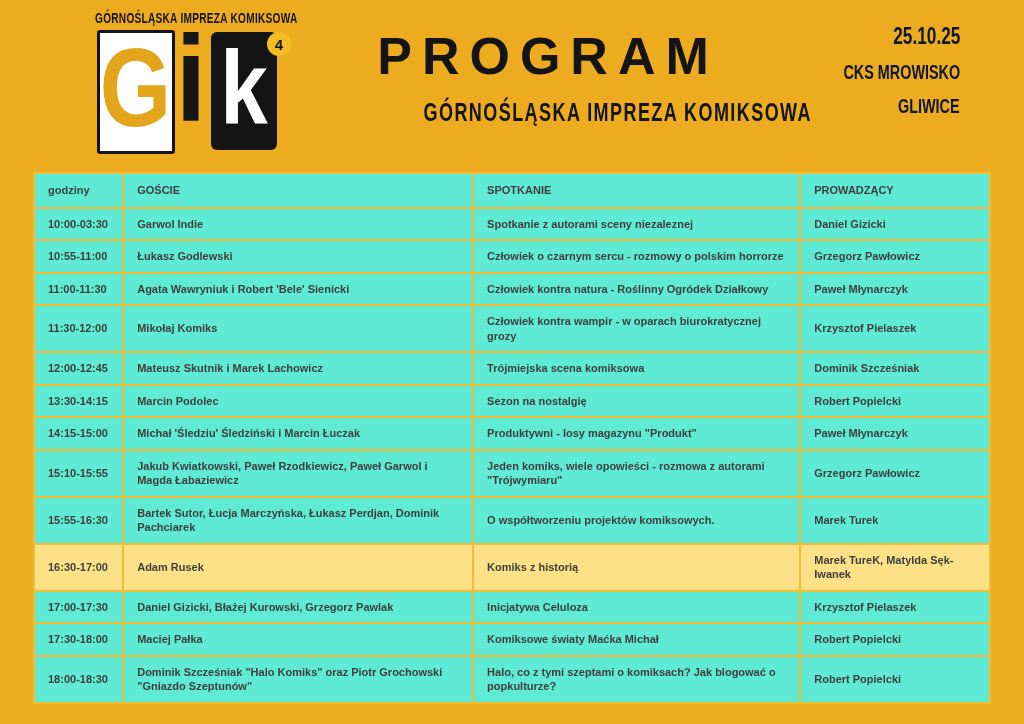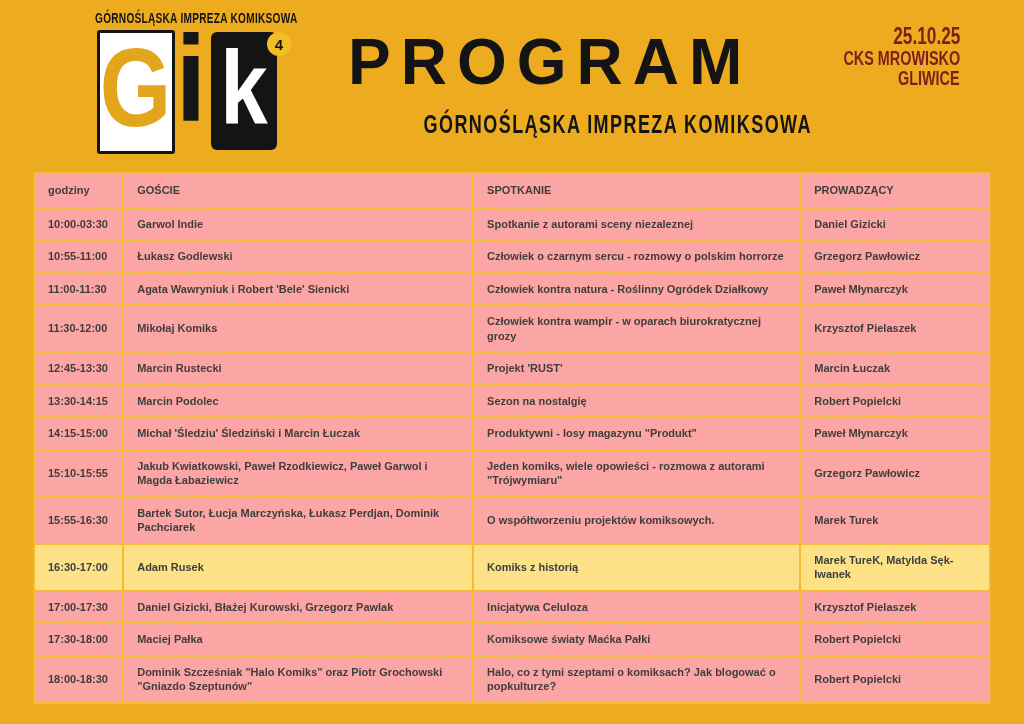--- a/index.html
+++ b/index.html
@@ -45,40 +45,40 @@
   }
   .badge4{
     position:absolute;left:172px;top:2px;width:24px;height:24px;border-radius:50%;
     background:#F2BE24;color:#141414;font-weight:bold;font-size:15px;
     display:flex;align-items:center;justify-content:center;
   }
 
   
   .title-wrap{position:absolute;left:348px;top:30px;width:400px;text-align:center;color:#141414;}
   .title{
-    font-weight:bold;font-size:64px;letter-spacing:10px;line-height:1;
+    font-weight:bold;font-size:52px;letter-spacing:10px;line-height:1;
     transform:scaleX(.6);
   }
   .subtitle{
     margin-top:18px;font-weight:bold;font-size:25px;letter-spacing:2px;line-height:1;
   }
 
   
-  .event-info{position:absolute;right:64px;top:24px;text-align:right;color:#7f1d1d;}
+  .event-info{position:absolute;right:64px;top:24px;text-align:right;color:#0f172a;}
   .event-date{font-weight:bold;font-size:24px;line-height:1;}
-  .event-venue,.event-city{font-weight:bold;font-size:20px;line-height:1;}
+  .event-venue,.event-city{font-weight:bold;font-size:20px;line-height:1;margin-top:14px;}
 
   
   .schedule{
     position:absolute;left:33px;top:172px;width:958px;
     border-collapse:separate;border-spacing:2px;
     background:#F2BD33;
   }
   .schedule th,.schedule td{
-    background:#fca5a5;color:#3E3E3E;
+    background:#5eead4;color:#3E3E3E;
     font-weight:bold;font-size:11px;line-height:1.32;
     text-align:left;vertical-align:middle;
     padding:8px 10px 8px 13px;
   }
   .schedule th{padding-top:9px;padding-bottom:9px;}
   .schedule tr.hl td{background:#FCE187;}
   .c-time{width:9.2%;}
   .c-guests{width:36.7%;}
   .c-meeting{width:34.3%;}
   .c-host{width:19.8%;}
@@ -157,24 +157,24 @@
         <td>Człowiek kontra natura - Roślinny Ogródek Działkowy</td>
         <td>Paweł Młynarczyk</td>
       </tr>
       <tr>
         <td>11:30-12:00</td>
         <td>Mikołaj Komiks</td>
         <td>Człowiek kontra wampir - w oparach biurokratycznej grozy</td>
         <td>Krzysztof Pielaszek</td>
       </tr>
       <tr>
-        <td>12:45-13:30</td>
-        <td>Marcin Rustecki</td>
-        <td>Projekt 'RUST'</td>
-        <td>Marcin Łuczak</td>
+        <td>12:00-12:45</td>
+        <td>Mateusz Skutnik i Marek Lachowicz</td>
+        <td>Trójmiejska scena komiksowa</td>
+        <td>Dominik Szcześniak</td>
       </tr>
       <tr>
         <td>13:30-14:15</td>
         <td>Marcin Podolec</td>
         <td>Sezon na nostalgię</td>
         <td>Robert Popielcki</td>
       </tr>
       <tr>
         <td>14:15-15:00</td>
         <td>Michał 'Śledziu' Śledziński i Marcin Łuczak</td>
@@ -201,21 +201,21 @@
       </tr>
       <tr>
         <td>17:00-17:30</td>
         <td>Daniel Gizicki, Błażej Kurowski, Grzegorz Pawlak</td>
         <td>Inicjatywa Celuloza</td>
         <td>Krzysztof Pielaszek</td>
       </tr>
       <tr>
         <td>17:30-18:00</td>
         <td>Maciej Pałka</td>
-        <td>Komiksowe światy Maćka Pałki</td>
+        <td>Komiksowe światy Maćka Michał</td>
         <td>Robert Popielcki</td>
       </tr>
       <tr>
         <td>18:00-18:30</td>
         <td>Dominik Szcześniak "Halo Komiks" oraz Piotr Grochowski "Gniazdo Szeptunów"</td>
         <td>Halo, co z tymi szeptami o komiksach? Jak blogować o popkulturze?</td>
         <td>Robert Popielcki</td>
       </tr>
     </tbody>
 </table>

